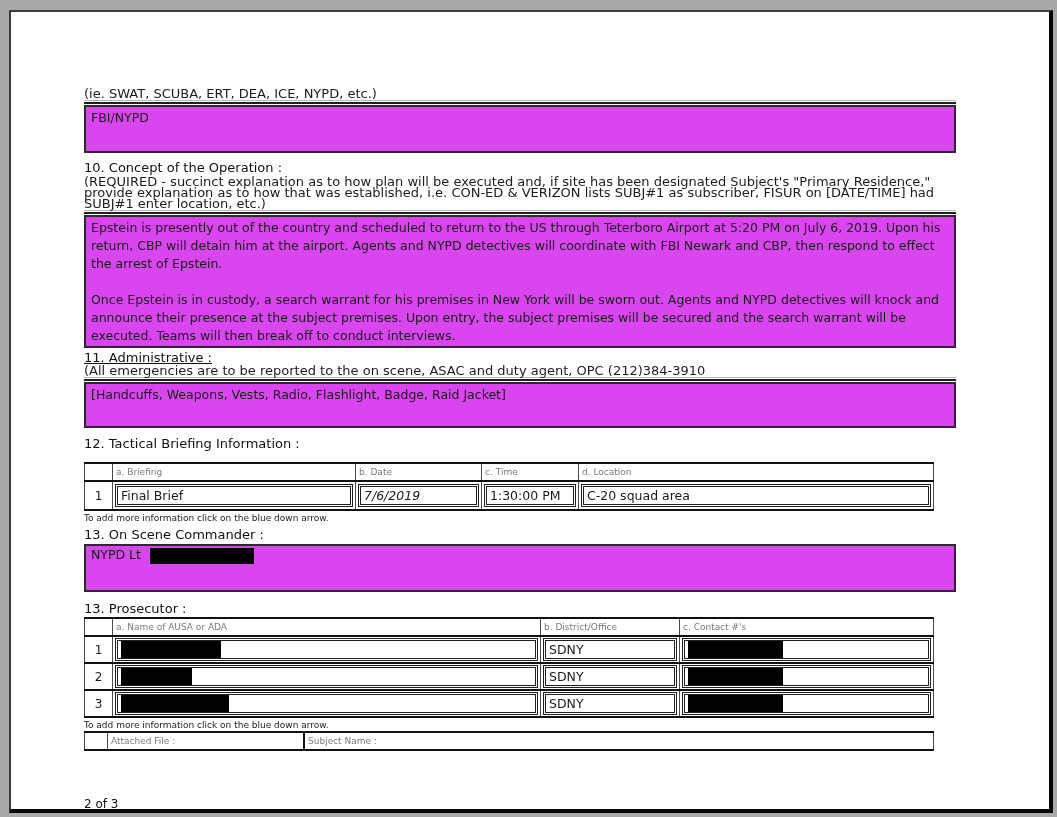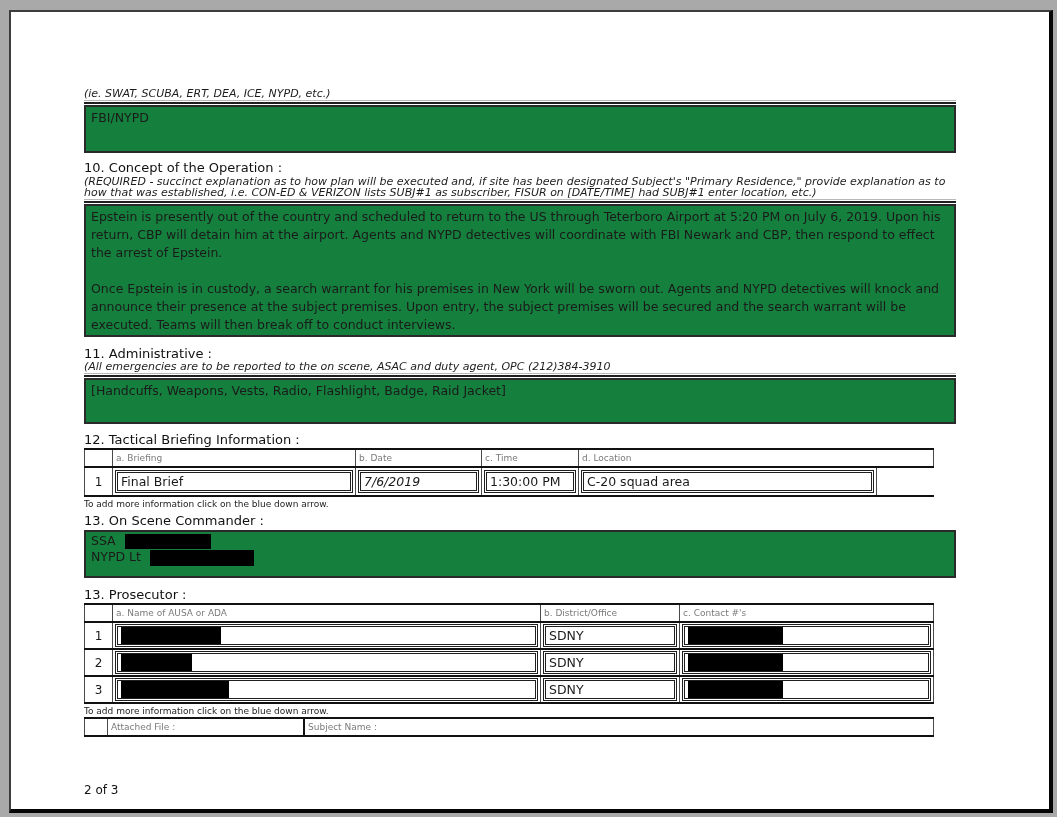--- a/index.html
+++ b/index.html
@@ -13,30 +13,30 @@
   .page {
     position:absolute; left:9px; top:10px; right:4px; bottom:4px;
     background:#ffffff;
     border:2px solid #3c3c3c;
     border-right:4px solid #050505;
     border-bottom:4px solid #050505;
     box-sizing:border-box;
   }
   .content { position:absolute; left:73px; top:76px; width:872px; }
 
-  .small   { font-size:11px; line-height:11px; color:#1c1c1c;font-style:italic; }
+  .small   { font-size:13px; line-height:11px; color:#1c1c1c; }
   .heading { font-size:13px; line-height:15px; color:#111; }
 
   .rule {
     height:1px; border-top:1px solid #b8b8b8; border-bottom:2px solid #1f1f1f;
     margin:1px 0 0 0;
   }
 
   .box {
-    border:2px solid #2a2a2a; background:#15803d; box-sizing:border-box;
+    border:2px solid #2a2a2a; background:#d946ef; box-sizing:border-box;
     font-size:12.5px; line-height:18px; padding:2px 5px;
   }
   .box p { margin:0; }
 
   
   .ibox {
     border:1px solid #1f1f1f; outline:1px solid #1f1f1f; outline-offset:1px;
     background:#fff; box-sizing:border-box;
     height:19px; font-size:12.5px; line-height:17px;
     padding:0 3px; display:flex; align-items:center;
@@ -76,29 +76,29 @@
     </div>
 
     <div class="heading" style="margin-top:7px;">10. Concept of the Operation :</div>
     <div class="small" style="margin-top:1px;">(REQUIRED - succinct explanation as to how plan will be executed and, if site has been designated Subject's "Primary Residence," provide explanation as to how that was established, i.e. CON-ED &amp; VERIZON lists SUBJ#1 as subscriber, FISUR on [DATE/TIME] had SUBJ#1 enter location, etc.)</div>
     <div class="rule"></div>
     <div class="box" style="height:133px; margin-top:1px;">
       <p>Epstein is presently out of the country and scheduled to return to the US through Teterboro Airport at 5:20 PM on July 6, 2019. Upon his return, CBP will detain him at the airport. Agents and NYPD detectives will coordinate with FBI Newark and CBP, then respond to effect the arrest of Epstein.</p>
       <p style="margin-top:18px;">Once Epstein is in custody, a search warrant for his premises in New York will be sworn out. Agents and NYPD detectives will knock and announce their presence at the subject premises. Upon entry, the subject premises will be secured and the search warrant will be executed. Teams will then break off to conduct interviews.</p>
     </div>
 
-    <div class="heading" style="margin-top:9px;">11. Administrative :</div>
+    <div class="heading" style="margin-top:2px;text-decoration:underline;">11. Administrative :</div>
     <div class="small">(All emergencies are to be reported to the on scene, ASAC and duty agent, OPC (212)384-3910</div>
     <div class="rule"></div>
     <div class="box" style="height:46px; margin-top:1px;">
       <span>[Handcuffs, Weapons, Vests, Radio, Flashlight, Badge, Raid Jacket]</span>
     </div>
 
     <div class="heading" style="margin-top:8px;">12. Tactical Briefing Information :</div>
-    <div class="tbl" style="margin-top:1px;">
+    <div class="tbl" style="margin-top:11px;">
       <div class="thead">
         <div class="th" style="width:28px;"></div>
         <div class="th" style="width:243px;">a. Briefing</div>
         <div class="th" style="width:126px;">b. Date</div>
         <div class="th" style="width:97px;">c. Time</div>
         <div class="th" style="width:356px;">d. Location</div>
       </div>
       <div class="trow" style="height:27px;">
         <div class="td numcell" style="width:28px;">1</div>
         <div class="td" style="width:243px;">
@@ -109,35 +109,31 @@
         <div class="td" style="width:126px;font-style:italic;">
           <div class="ibox" style="flex:1;">
               <span>7/6/2019</span>
             </div>
         </div>
         <div class="td" style="width:97px;">
           <div class="ibox" style="flex:1;">
               <span>1:30:00 PM</span>
             </div>
         </div>
-        <div class="td" style="width:299px;">
+        <div class="td" style="width:356px;">
           <div class="ibox" style="flex:1;">
               <span>C-20 squad area</span>
             </div>
         </div>
       </div>
     </div>
     <div class="note">To add more information click on the blue down arrow.</div>
 
     <div class="heading" style="margin-top:3px;">13. On Scene Commander :</div>
     <div class="box" style="height:48px; margin-top:2px; line-height:16px; padding-top:1px;">
-      <div>
-        <span>SSA</span>
-        <span class="redact" style="width:86px; height:15px; margin-left:5px;"></span>
-      </div>
       <div>
         <span>NYPD Lt</span>
         <span class="redact" style="width:104px; height:16px; margin-left:5px;"></span>
       </div>
     </div>
 
     <div class="heading" style="margin-top:9px;">13. Prosecutor :</div>
     <div class="tbl" style="margin-top:1px;">
       <div class="thead">
         <div class="th" style="width:28px;"></div>

